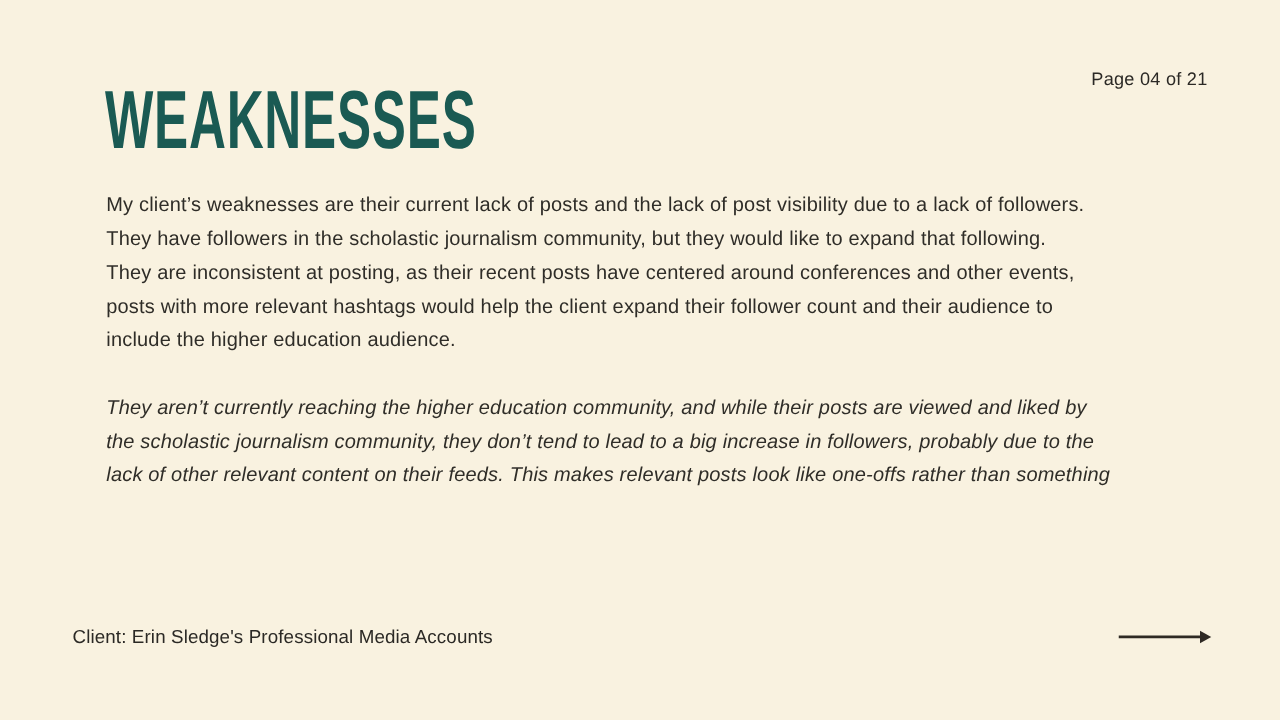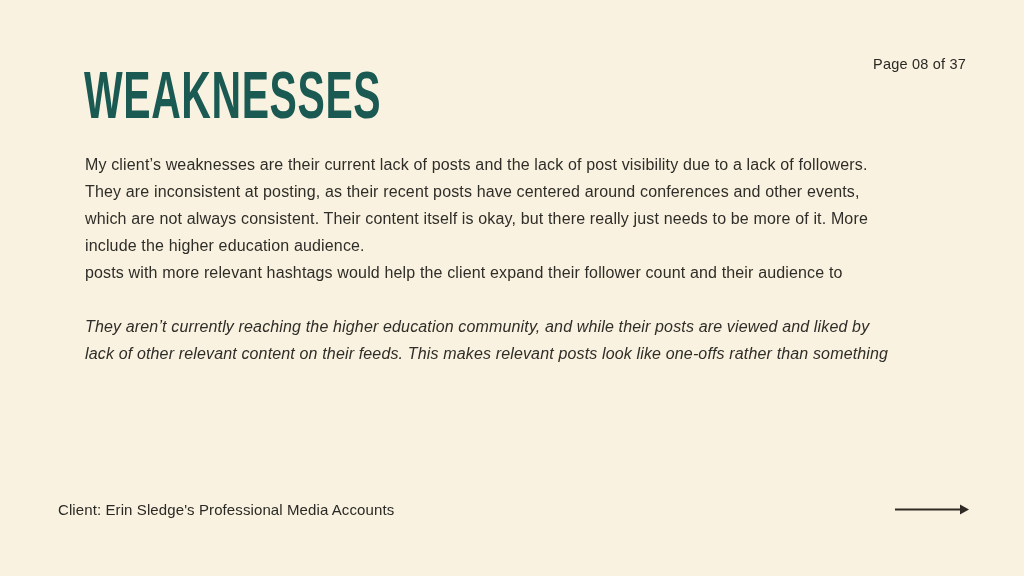--- a/index.html
+++ b/index.html
@@ -66,34 +66,35 @@
     height: 15px;
     cursor: pointer;
   }
   .next-arrow svg { display: block; width: 76px; height: 15px; }
 </style>
 </head>
 <body>
 
 <div class="slide">
 
-  <div class="page-indicator">Page 08 of 37</div>
+  <div class="page-indicator">Page 04 of 21</div>
 
   <h1 class="slide-title">WEAKNESSES</h1>
 
   <div class="body-text">
     <div class="para">
         <div class="text-line">My client’s weaknesses are their current lack of posts and the lack of post visibility due to a lack of followers.</div>
+        <div class="text-line">They have followers in the scholastic journalism community, but they would like to expand that following.</div>
         <div class="text-line">They are inconsistent at posting, as their recent posts have centered around conferences and other events,</div>
-        <div class="text-line">which are not always consistent. Their content itself is okay, but there really just needs to be more of it. More</div>
+        <div class="text-line">posts with more relevant hashtags would help the client expand their follower count and their audience to</div>
         <div class="text-line">include the higher education audience.</div>
-        <div class="text-line">posts with more relevant hashtags would help the client expand their follower count and their audience to</div>
       </div>
     <div class="para">
         <div class="text-line">They aren’t currently reaching the higher education community, and while their posts are viewed and liked by</div>
+        <div class="text-line">the scholastic journalism community, they don’t tend to lead to a big increase in followers, probably due to the</div>
         <div class="text-line">lack of other relevant content on their feeds. This makes relevant posts look like one-offs rather than something</div>
       </div>
   </div>
 
   <div class="footer">
     <div>Client: Erin Sledge's Professional Media Accounts</div>
   </div>
 
   <div class="next-arrow">
     <svg viewBox="0 0 76 15" xmlns="http://www.w3.org/2000/svg">

